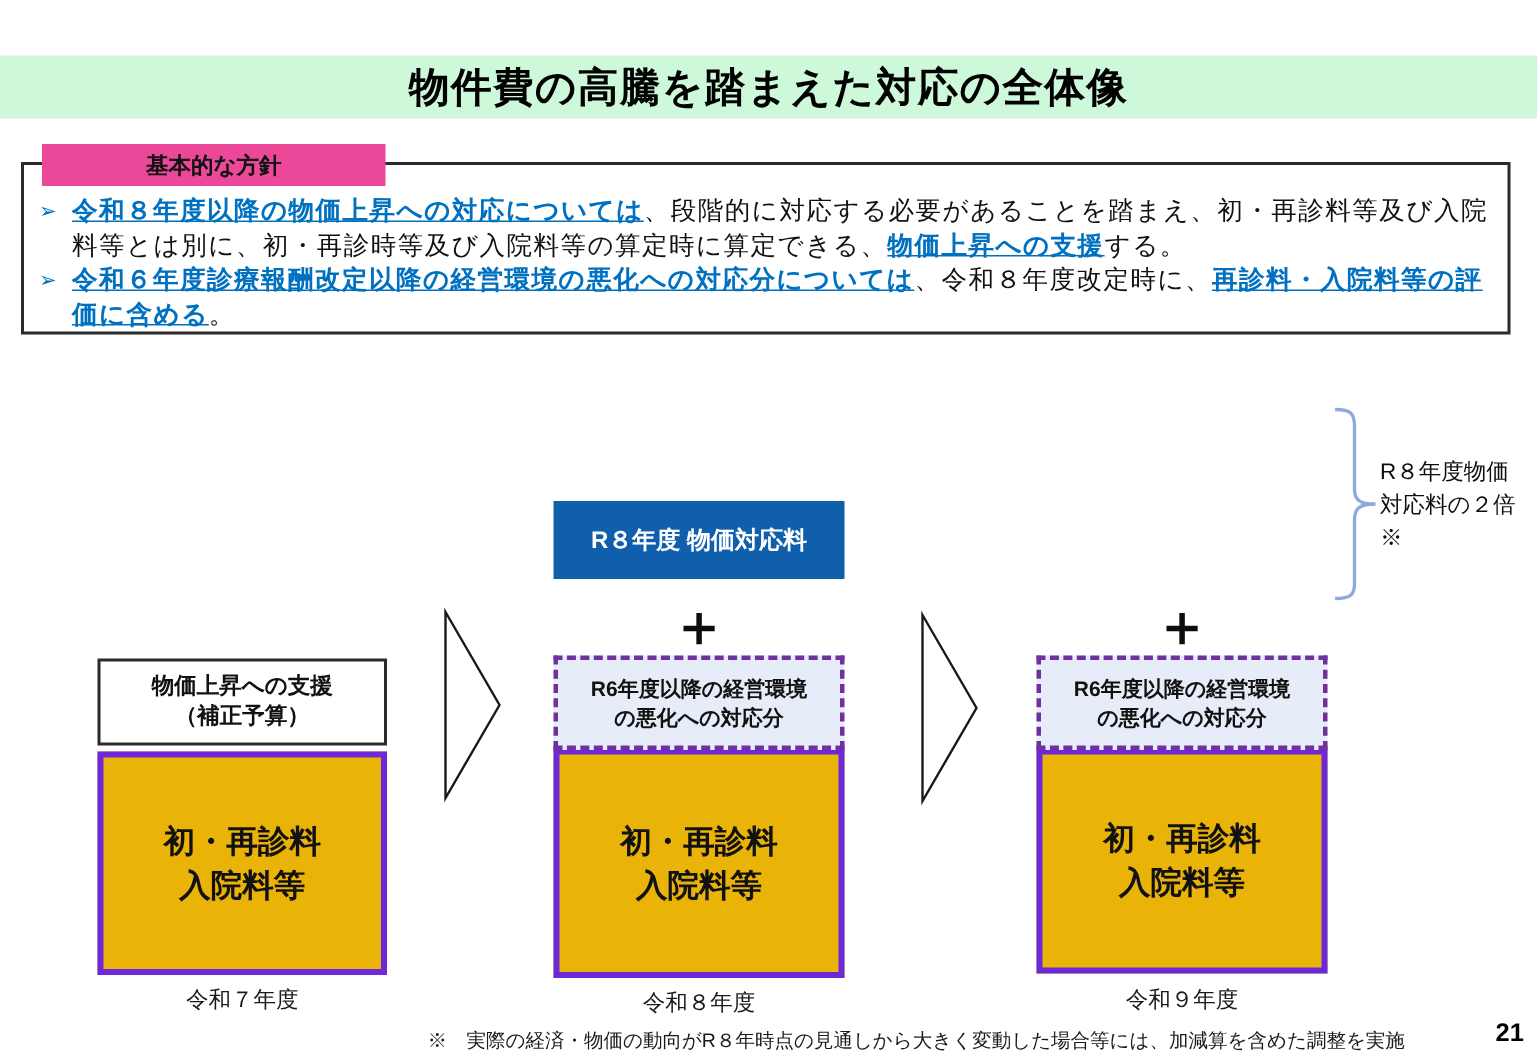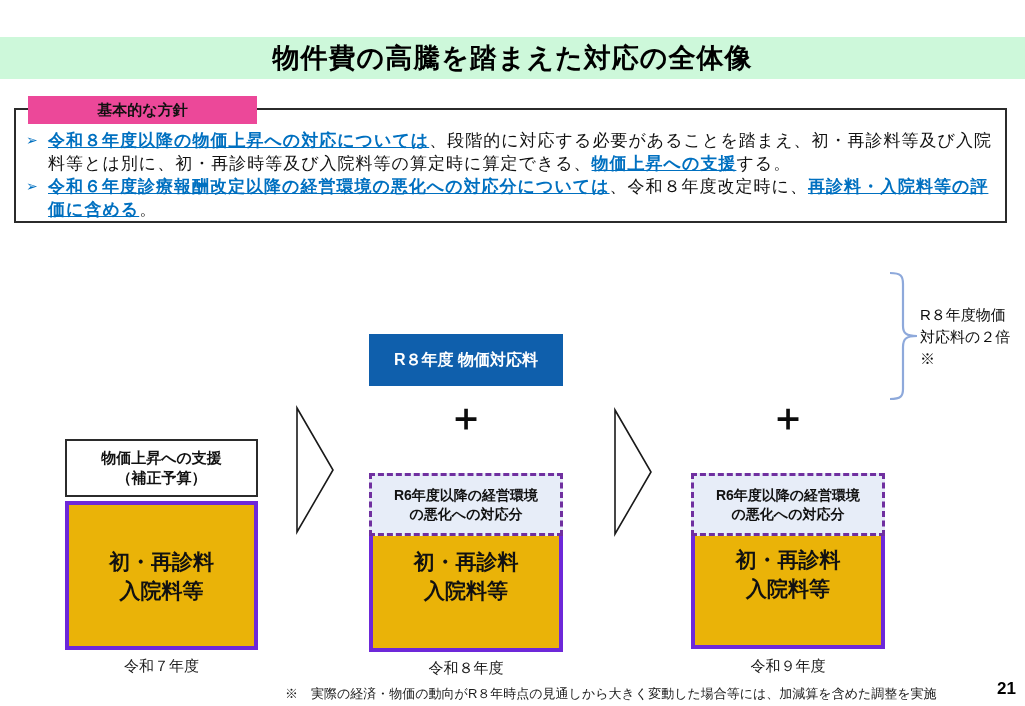--- a/index.html
+++ b/index.html
@@ -102,21 +102,20 @@
     display: flex; align-items: center; justify-content: center;
     font-size: 38px; font-weight: 800; color: #0d0d0d;
   }
   .plus-2 { left: 369px; top: 396px; }
   .plus-3 { left: 691px; top: 396px; }
   .dashed-box {
     background: #E7EDF8;
     border: 3px dashed #7030A0;
     font-size: 14px; font-weight: bold; line-height: 19px;
     z-index: 2;
-    margin-top: 36px;
   }
   .dash-2 { left: 369px; top: 437px; width: 194px; height: 63px; }
   .dash-3 { left: 691px; top: 437px; width: 194px; height: 63px; }
   .year-label {
     position: absolute;
     width: 194px;
     text-align: center;
     font-size: 15px;
     color: #1a1a1a;
   }

